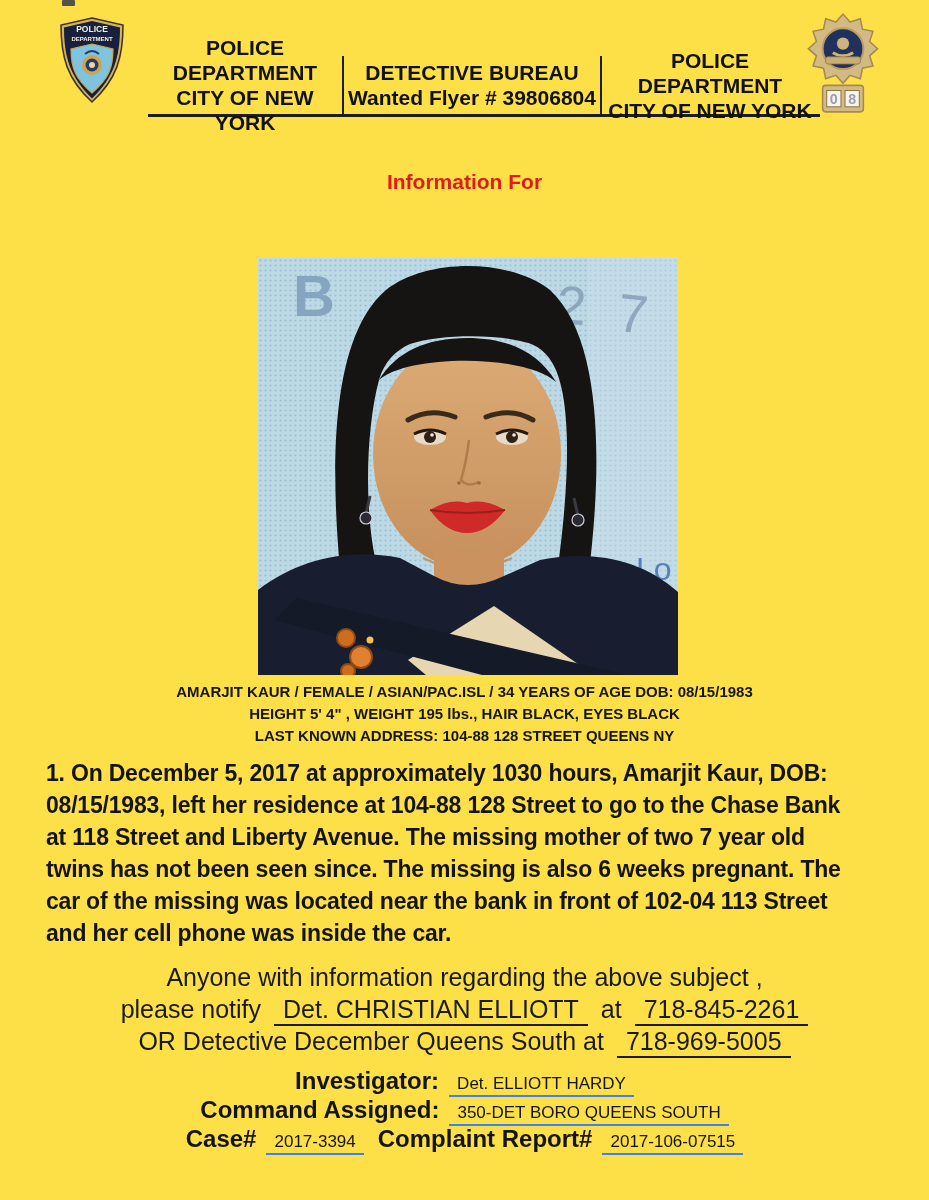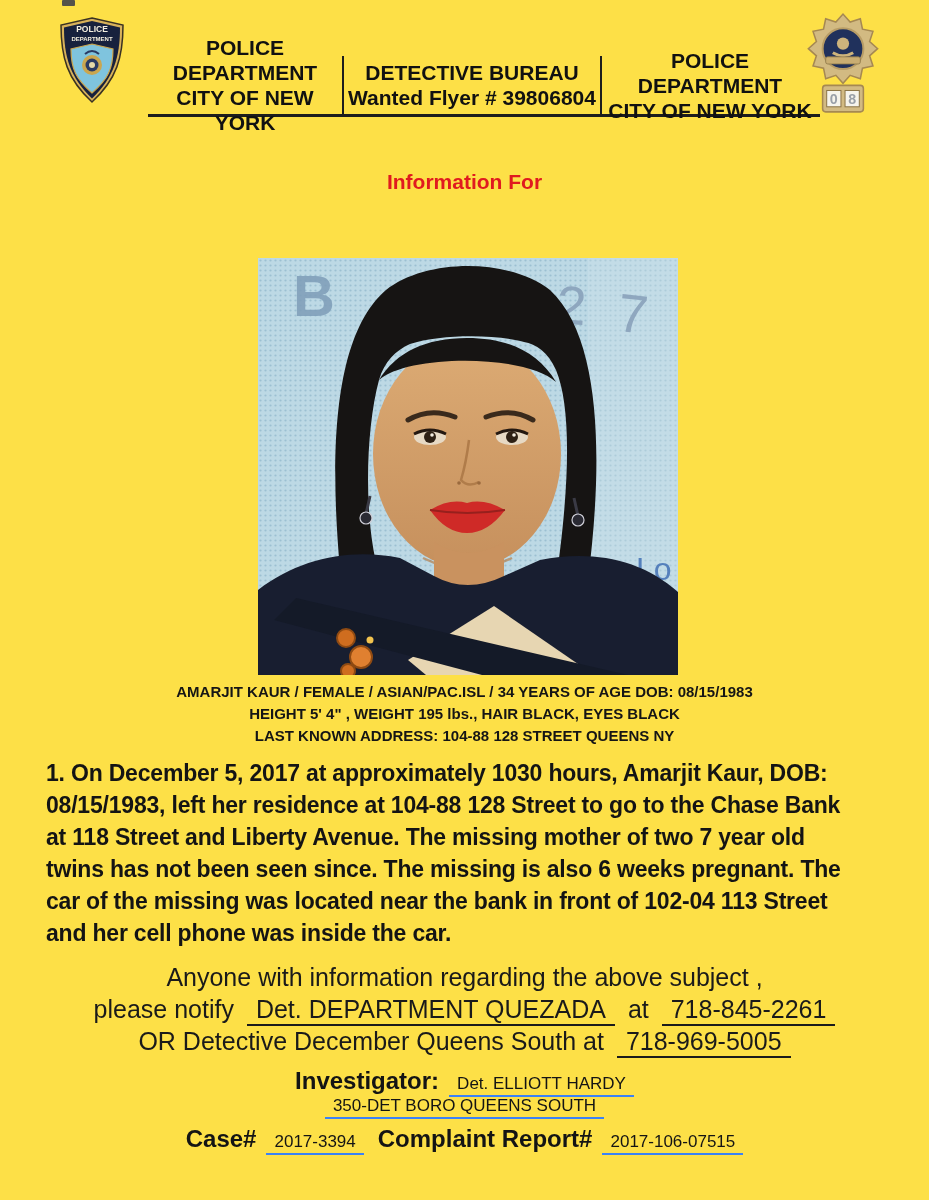--- a/index.html
+++ b/index.html
@@ -197,36 +197,37 @@
     <div>at 118 Street and Liberty Avenue. The missing mother of two 7 year old</div>
     <div>twins has not been seen since. The missing is also 6 weeks pregnant. The</div>
     <div>car of the missing was located near the bank in front of 102-04 113 Street</div>
     <div>and her cell phone was inside the car.</div>
   </div>
 
   <div class="contact">
     <div class="row">Anyone with information regarding the above subject ,</div>
     <div class="row">
       <span>please notify</span><span class="gap"></span>
-      <span class="uline">Det. DEPARTMENT QUEZADA</span><span class="gap"></span>
+      <span class="uline">Det. CHRISTIAN ELLIOTT</span><span class="gap"></span>
       <span>at</span><span class="gap"></span>
       <span class="uline">718-845-2261</span>
     </div>
     <div class="row">
       <span>OR Detective December Queens South at</span><span class="gap"></span>
       <span class="uline">718-969-5005</span>
     </div>
   </div>
 
   <div class="footer">
     <div class="f-row">
       <span class="f-label">Investigator:</span>
       <span class="f-value">Det. ELLIOTT HARDY</span>
     </div>
     <div class="f-row">
+      <span class="f-label">Command Assigned:</span>
       <span class="f-value">350-DET BORO QUEENS SOUTH</span>
     </div>
     <div class="f-row">
       <span class="f-label">Case#</span>
       <span class="f-value">2017-3394</span>
       <span class="f-label second">Complaint Report#</span>
       <span class="f-value">2017-106-07515</span>
     </div>
   </div>
 

